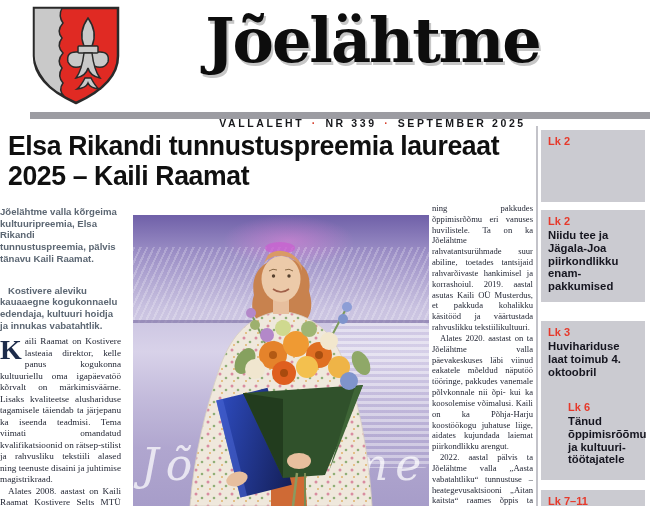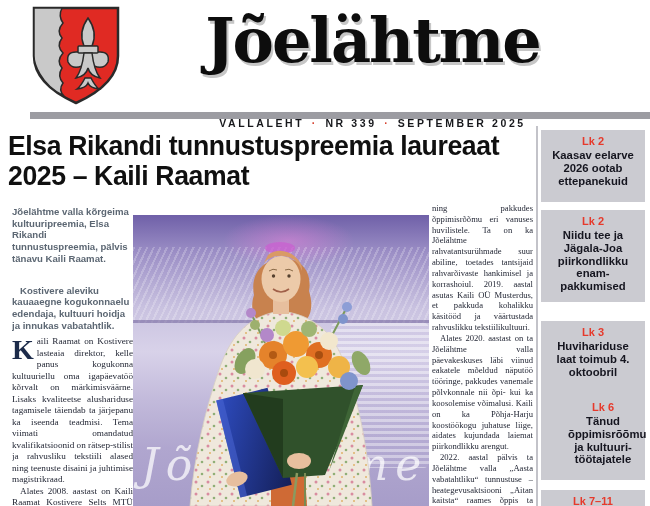--- a/index.html
+++ b/index.html
@@ -16,21 +16,21 @@
     font-size:10.5px;font-weight:bold;letter-spacing:2.6px;color:#17181c;white-space:nowrap;margin-top:26px;}
   .mast-tagline .dot{color:#d6402e;padding:0 2px;}
   .mast-rule{position:absolute;left:30px;top:112px;width:620px;height:7px;background:#9c9ca2;}
 
   
   .headline{position:absolute;left:8px;top:131px;width:545px;
     font-size:28px;font-weight:bold;color:#101010;line-height:1.06;
     letter-spacing:-0.4px;transform:scaleX(.95);transform-origin:0 0;}
 
   
-  .col1{position:absolute;left:12px;top:206px;width:121px;height:300px;overflow:hidden;}
+  .col1{position:absolute;left:0;top:206px;width:121px;height:300px;overflow:hidden;}
   .lead p{margin:0;font-size:9.6px;line-height:1.22;color:#5c6773;font-weight:bold;}
   .lead p + p{text-indent:8px;margin-top:20px;}
   .bodytext p{margin:0;font-family:"Liberation Serif","DejaVu Serif",serif;
     font-size:9.2px;line-height:1.25;color:#242836;text-align:justify;}
   .bodytext p.indent{text-indent:8px;}
   .col1 .bodytext{margin-top:5px;}
   .dropcap{float:left;font-family:"Liberation Serif",serif;font-weight:bold;
     font-size:28px;line-height:24px;padding:2px 3px 0 0;color:#1c2b4a;}
 
   .col2{position:absolute;left:432px;top:203px;width:101px;height:303px;overflow:hidden;}
@@ -44,21 +44,21 @@
   .photo .ledge{position:absolute;left:0;top:36%;width:100%;height:3px;background:rgba(88,70,135,.45);}
   .photo .falls{position:absolute;right:0;top:37%;width:33%;height:50%;opacity:.75;border-radius:5px;
     background:repeating-linear-gradient(180deg,rgba(255,255,255,.55) 0 3px,rgba(195,185,225,.15) 3px 6px);}
   .photo .glow{position:absolute;left:30%;top:0;width:45%;height:18%;
     background:radial-gradient(ellipse at center,rgba(235,130,220,.5),rgba(235,130,220,0) 70%);}
   .photo svg{position:absolute;left:0;top:0;}
 
   
   .vrule{position:absolute;left:536px;top:126px;width:2px;height:380px;background:#c3c3c9;}
   .teaser{position:absolute;left:541px;width:104px;background:#cbcbd1;
-    box-sizing:border-box;padding:5px 7px;text-align:center;}
+    box-sizing:border-box;padding:5px 7px;}
   .teaser .pg{font-size:11px;font-weight:bold;color:#e6392b;margin:0 0 2px 0;}
   .teaser .tx{font-size:11.3px;font-weight:bold;color:#15151f;line-height:1.13;margin:0;}
   .t1{top:130px;height:72px;}
   .t2{top:210px;height:92px;}
   .t3{top:312px;height:76px;margin-top:9px;}
   .t4{top:396px;height:84px;padding-left:27px;}
   .t5{top:490px;height:40px;}
 </style>
 </head>
 <body>
@@ -186,21 +186,20 @@
       <p class="indent">Alates 2020. aastast on ta Jõelähtme valla päevakeskuses läbi viinud eakatele mõeldud näputöö tööringe, pakkudes vanemale põlvkonnale nii õpi- kui ka koosolemise võimalusi. Kaili on ka Põhja-Harju koostöökogu juhatuse liige, aidates kujundada laiemat piirkondlikku arengut.</p>
       <p class="indent">2022. aastal pälvis ta Jõelähtme valla „Aasta vabatahtliku“ tunnustuse – heategevusaktsiooni „Aitan kaitsta“ raames õppis ta sõjaks kaitsevõrkude punumist ning õpetas seda ka teistele vabatahtlikele, et toetada Ukrainat.</p>
 
     </div>
   </div>
 
   <div class="vrule"></div>
 
   <div class="teaser t1">
     <p class="pg">Lk 2</p>
-    <p class="tx">Kaasav eelarve 2026 ootab ettepanekuid</p>
   </div>
   <div class="teaser t2">
     <p class="pg">Lk 2</p>
     <p class="tx">Niidu tee ja Jägala-Joa piirkondlikku enam-pakkumised</p>
   </div>
   <div class="teaser t3">
     <p class="pg">Lk 3</p>
     <p class="tx">Huvihariduse laat toimub 4. oktoobril</p>
   </div>
   <div class="teaser t4">

